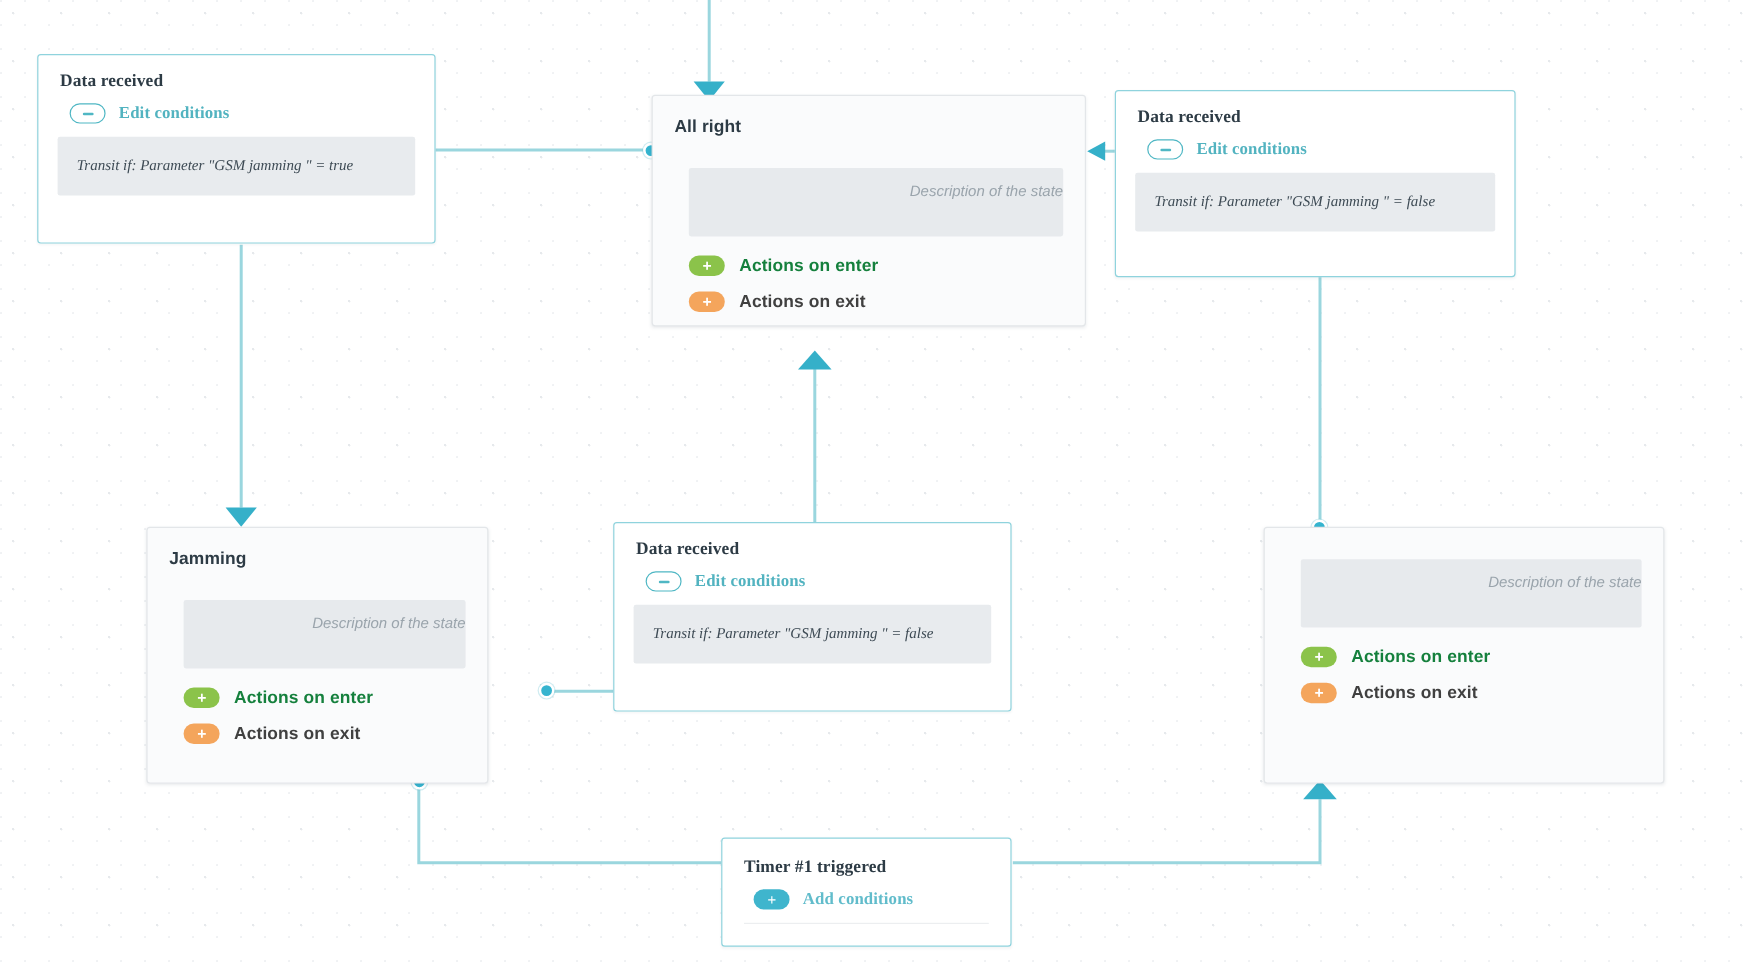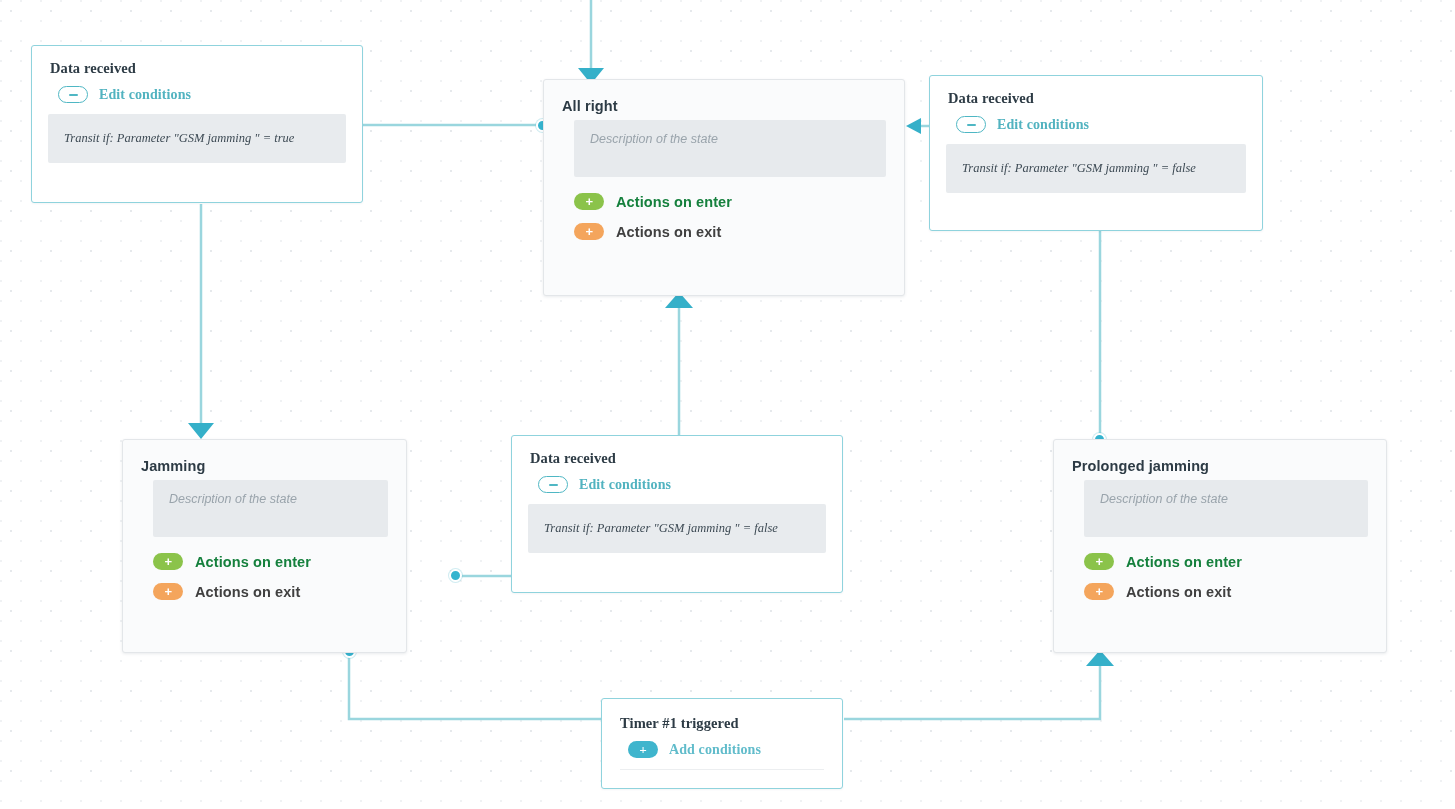--- a/index.html
+++ b/index.html
@@ -122,24 +122,25 @@
   }
   .transit-text {
     font-size: 12.5px;
     font-style: italic;
     color: #3d4a54;
     padding-left: 16px;
   }
 
   
   .desc-box {
-    margin: 6px 18px 0 30px;
+    margin: 26px 18px 0 30px;
     background: #e7eaed;
     border-radius: 2px;
     height: 57px;
+    text-align: right;
   }
   .desc-text {
     font-size: 12.5px;
     font-style: italic;
     color: #9aa4ac;
     padding: 12px 0 0 16px;
   }
 
   
   .action-row {
@@ -238,21 +239,21 @@
       <span class="pill outline">
           <i class="glyph"></i>
         </span>
       <span class="cond-label">Edit conditions</span>
     </div>
     <div class="transit-box">
       <span class="transit-text">Transit if: Parameter "GSM jamming " = true</span>
     </div>
   </div>
 
-  <div class="node state" style="left:543px;top:79px;width:362px;height:217px;">
+  <div class="node state" style="left:543px;top:79px;width:362px;height:193px;">
     <div class="node-title">All right</div>
     <div class="desc-box">
       <div class="desc-text">Description of the state</div>
     </div>
     <div class="action-row">
       <span class="pill green">
           <i class="glyph">+</i>
         </span>
       <span class="action-label enter">Actions on enter</span>
     </div>
@@ -303,21 +304,20 @@
           <i class="glyph"></i>
         </span>
       <span class="cond-label">Edit conditions</span>
     </div>
     <div class="transit-box">
       <span class="transit-text">Transit if: Parameter "GSM jamming " = false</span>
     </div>
   </div>
 
   <div class="node state" style="left:1053px;top:439px;width:334px;height:214px;">
-    <div class="node-title">Prolonged jamming</div>
     <div class="desc-box">
       <div class="desc-text">Description of the state</div>
     </div>
     <div class="action-row">
       <span class="pill green">
           <i class="glyph">+</i>
         </span>
       <span class="action-label enter">Actions on enter</span>
     </div>
     <div class="action-row second">

